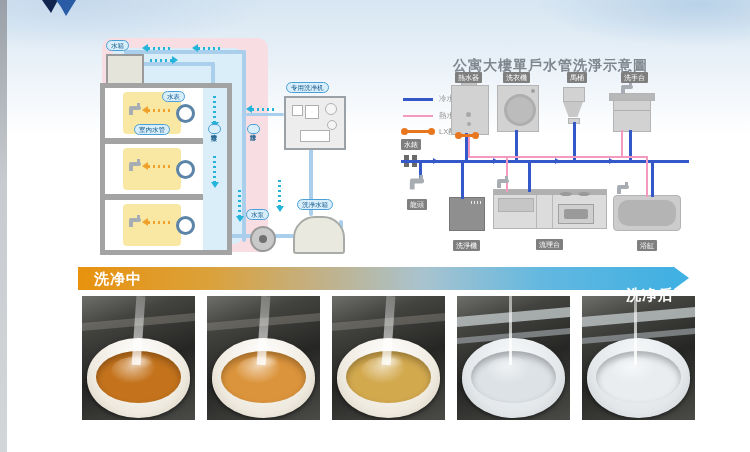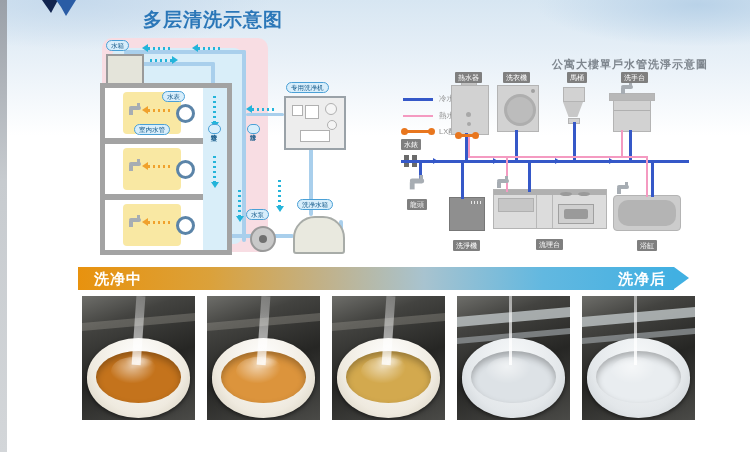--- a/index.html
+++ b/index.html
@@ -53,22 +53,22 @@
   .ldg .pump{position:absolute;left:150px;top:188px;width:22px;height:22px;border-radius:50%;
     background:#c9c9c9;border:2px solid #9a9a9a;z-index:4;}
   .ldg .pump::after{content:"";position:absolute;left:7px;top:7px;width:8px;height:8px;border-radius:50%;background:#707070;}
   .ldg .dometank{position:absolute;left:193px;top:178px;width:48px;height:34px;background:#e9e9df;
     border:2px solid #a8aca8;border-radius:22px 22px 3px 3px;z-index:4;}
   .cyan{color:#24b4da;}
   .orange{color:#f0a12c;}
 
   
   .rdg{position:absolute;left:393px;top:57px;width:315px;height:200px;}
-  .rdg .rtitle{position:absolute;left:0;top:0;width:100%;text-align:right;
-    font-size:11px;font-weight:bold;color:#7e868e;letter-spacing:1px;}
+  .rdg .rtitle{position:absolute;left:0;top:0;width:100%;text-align:center;
+    font-size:14px;font-weight:bold;color:#7e868e;letter-spacing:1px;}
   .rdg .lg-label{position:absolute;font-size:7.5px;color:#909090;}
   .rdg .appl{position:absolute;background:#d2d2d2;border:1px solid #b4b4b4;z-index:2;}
   .rdg .bluel{position:absolute;background:#3558c8;z-index:3;}
   .rdg .pinkl{position:absolute;background:#f49ac1;z-index:3;}
   .rdg .dumbbell{position:absolute;height:3px;background:#e8761e;z-index:4;}
   .rdg .dumbbell::before,.rdg .dumbbell::after{content:"";position:absolute;top:-2px;width:7px;height:7px;border-radius:50%;background:#e8761e;}
   .rdg .dumbbell::before{left:-2px;} .rdg .dumbbell::after{right:-2px;}
   .rdg .tri-r{position:absolute;width:0;height:0;border-left:5px solid #3558c8;
     border-top:3px solid transparent;border-bottom:3px solid transparent;z-index:4;}
 
@@ -102,21 +102,20 @@
 <body>
 
 <div class="stage">
   <div class="edge-strip"></div>
 
   <svg class="abs" style="left:42px;top:0;width:36px;height:18px;" viewBox="0 0 36 18">
     <polygon points="0,0 16,0 9,13" fill="#122550"></polygon>
     <polygon points="14,0 34,0 24,16 19,7" fill="#2a5ca5"></polygon>
   </svg>
 
-  <div class="sec-title" style="left:143px;">多层清洗示意图</div>
 
   <div class="ldg">
     <div class="pink"></div>
     <div class="blue"></div>
 
     <div class="pipe" style="left:24px;top:12px;width:122px;height:4px;"></div>
     <div class="pipe" style="left:142px;top:12px;width:4px;height:192px;"></div>
     <div class="pipe" style="left:30px;top:24px;width:85px;height:4px;"></div>
     <div class="pipe" style="left:111px;top:24px;width:4px;height:24px;"></div>
     <div class="pipe" style="left:24px;top:14px;width:4px;height:8px;"></div>
@@ -257,21 +256,21 @@
 
     <div class="faucet" style="left:224px;top:128px;"></div>
     <div class="appl" style="left:220px;top:138px;width:66px;height:34px;background:#cccccc;border-radius:4px;">
       <div style="position:absolute;left:4px;top:4px;width:58px;height:26px;background:#b4b4b4;border-radius:10px;"></div>
     </div>
     <div class="tag" style="left:244px;top:183px;">浴缸</div>
   </div>
 
   <div class="bar">
     <div class="lbl" style="left:16px;">洗净中</div>
-    <div class="lbl" style="right:8px;">洗净后</div>
+    <div class="lbl" style="right:0;margin-top:16px;">洗净后</div>
   </div>
 
   <div class="photo" style="left:82px;">
     <div class="band" style="top:18%;height:8px;background:rgba(160,158,150,.35);"></div>
     <div class="bowl"></div>
     <div class="water" style="background-color: rgb(196, 115, 28);"></div>
     <div class="stream"></div>
     <div class="pour"></div>
   </div>
   <div class="photo" style="left:207px;">

